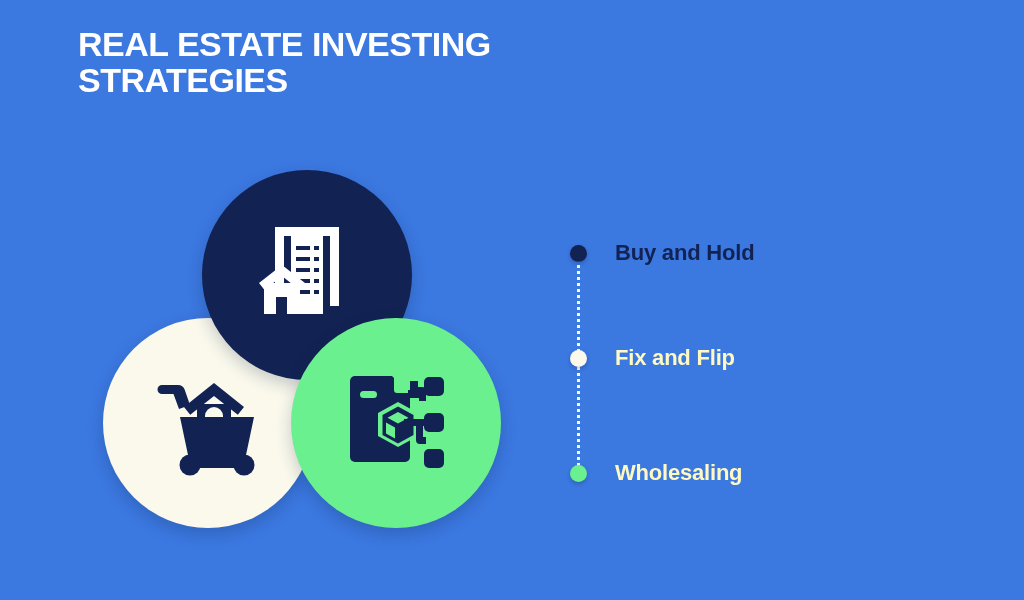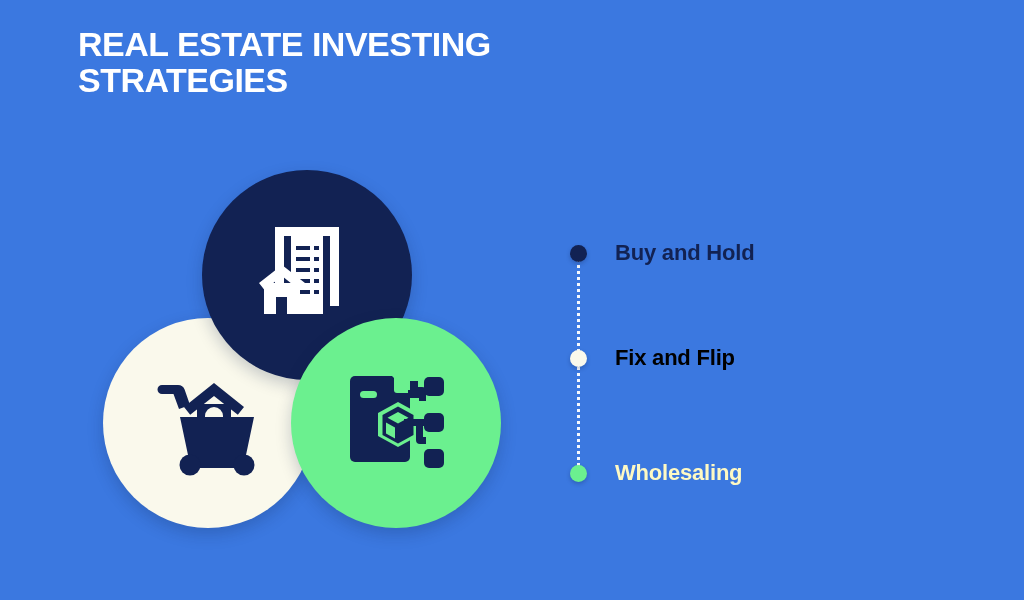--- a/index.html
+++ b/index.html
@@ -233,21 +233,21 @@
 
     <div id="legend-line"></div>
 
     <div class="legend-item" id="legend-item-0">
       <span class="legend-dot" style="background:#122253"></span>
       <span class="legend-label" style="color:#122253">Buy and Hold</span>
     </div>
 
     <div class="legend-item" id="legend-item-1">
       <span class="legend-dot" style="background:#faf9ec"></span>
-      <span class="legend-label" style="color:#000000">Fix and Flip</span>
+      <span class="legend-label" style="color:#fef9c3">Fix and Flip</span>
     </div>
 
     <div class="legend-item" id="legend-item-2">
       <span class="legend-dot" style="background:#6bf08f"></span>
       <span class="legend-label" style="color:#fef9c3">Wholesaling</span>
     </div>
   </div>
 
 </div>
 

